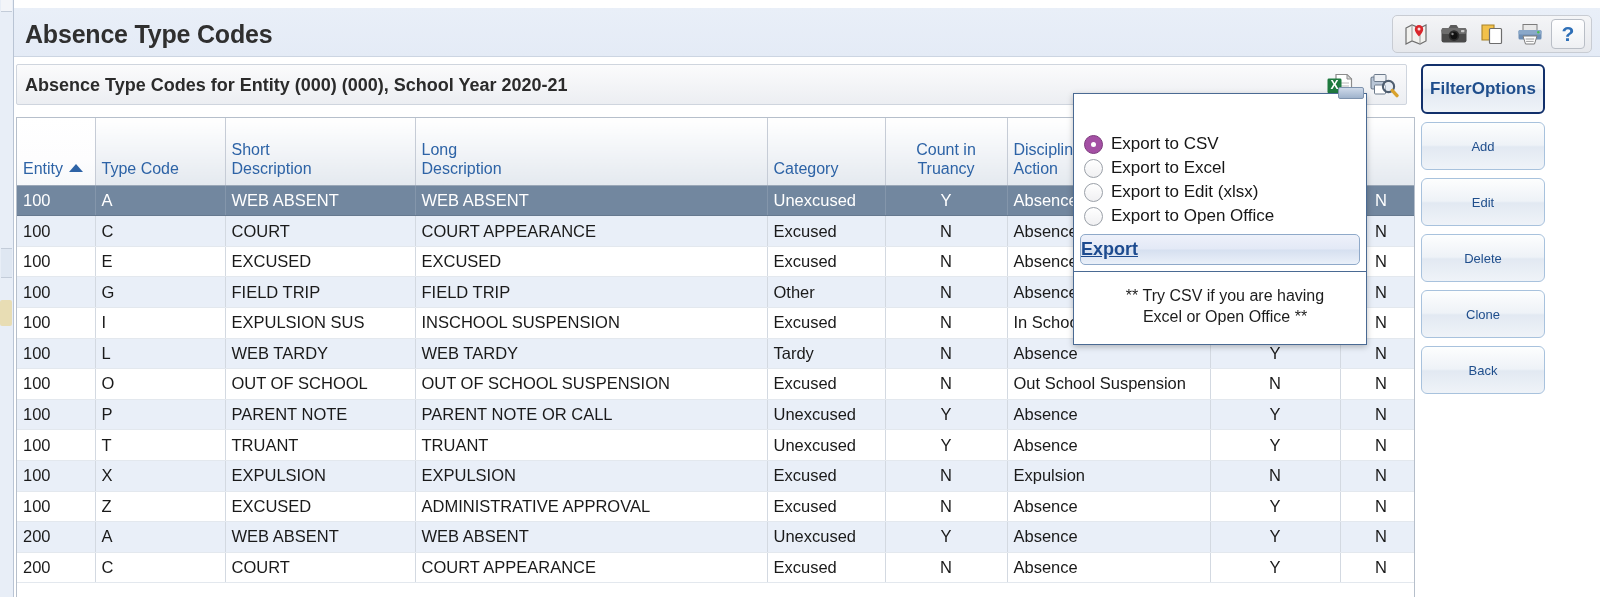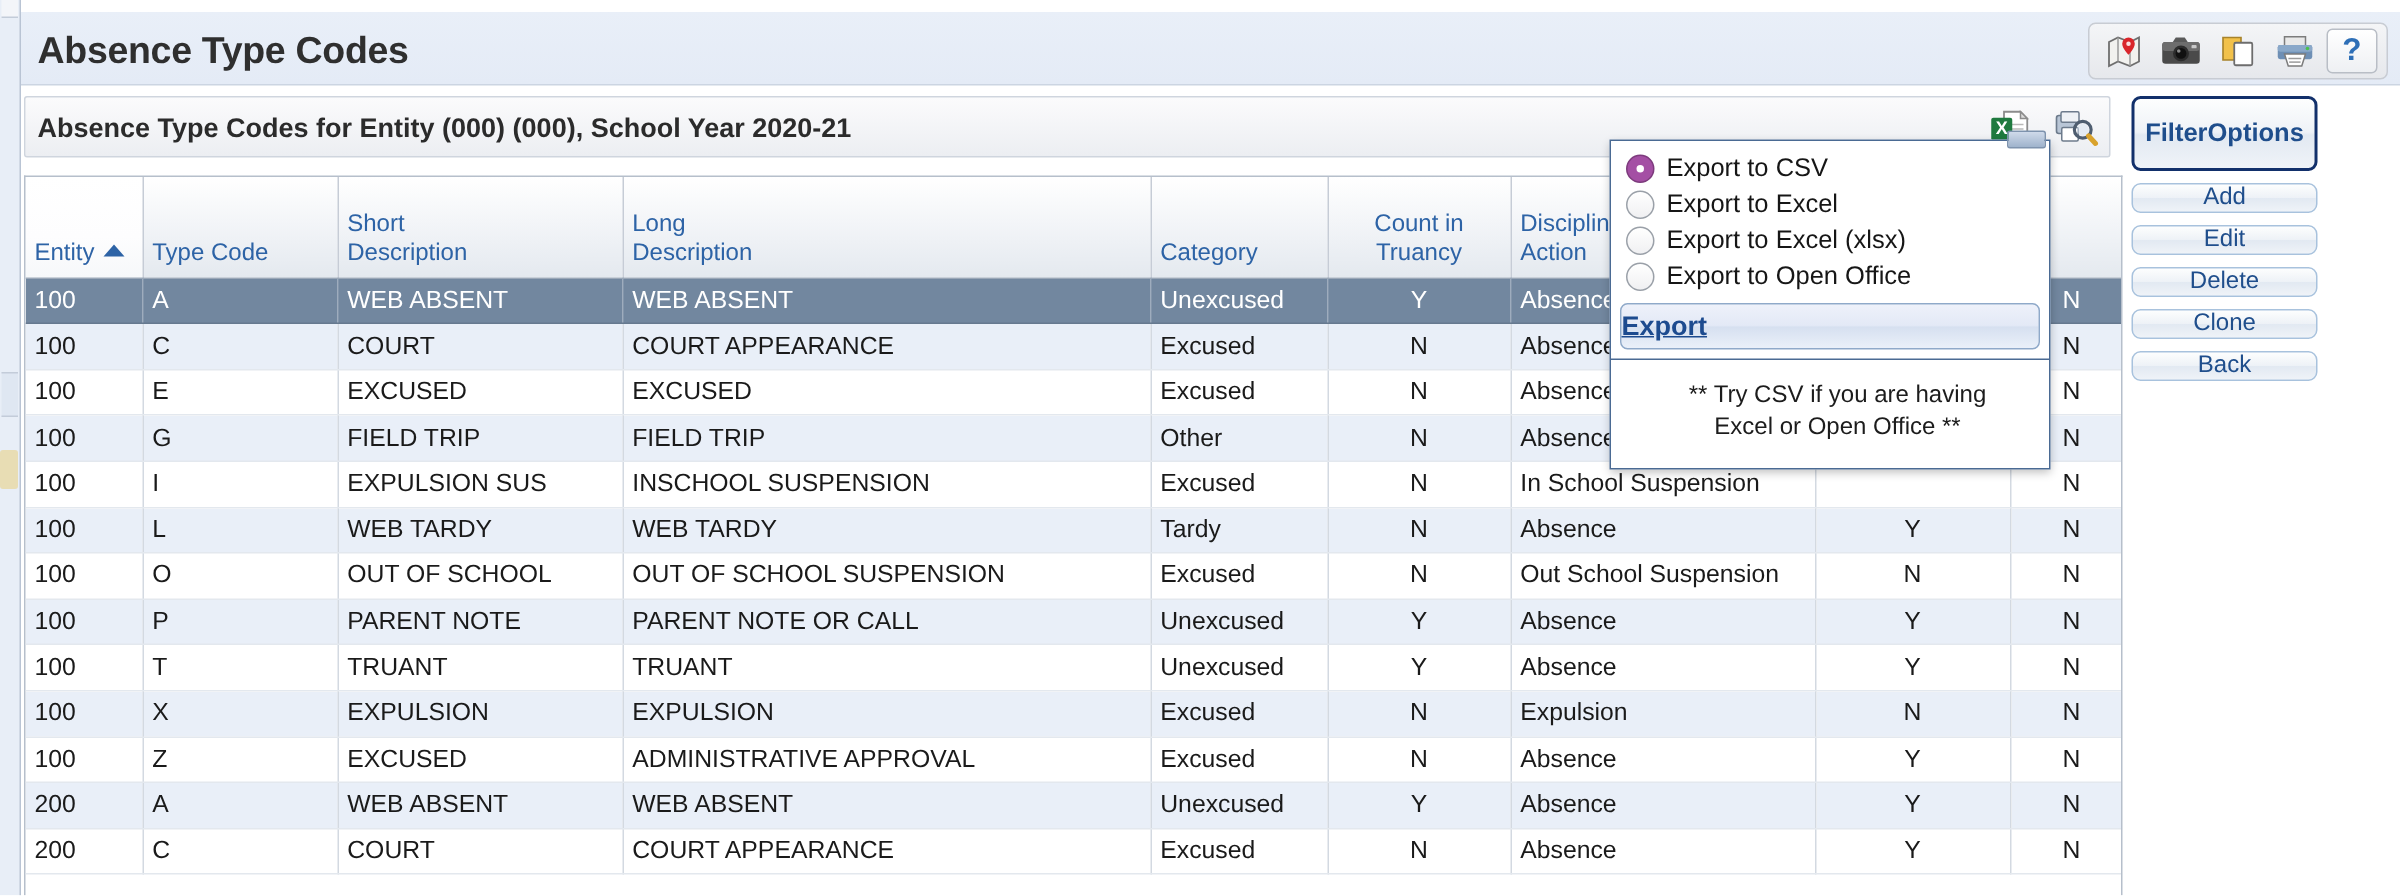--- a/index.html
+++ b/index.html
@@ -122,26 +122,26 @@
   
   .side-buttons {
     position: absolute;
     left: 1421px; top: 64px;
     width: 124px;
     display: flex;
     flex-direction: column;
     gap: 8px;
   }
   .btn {
-    height: 20px;
+    height: 48px;
     background: linear-gradient(to bottom, #fdfefe 0%, #eef2f7 48%, #e2e9f2 52%, #eff3f8 100%);
     border: 1px solid #a8c2dd;
     border-radius: 6px;
     color: #1f4e8c;
-    font-size: 16px;
+    font-size: 13px;
     display: flex;
     align-items: center;
     justify-content: center;
     cursor: pointer;
     text-align: center;
   }
   .btn.primary {
     height: 50px;
     border: 2px solid #12306b;
     font-weight: bold;
@@ -231,20 +231,21 @@
     position: absolute;
     left: 1073px; top: 93px;
     width: 294px;
     background: #ffffff;
     border: 1px solid #4a6a93;
     box-shadow: 0 2px 6px rgba(0,0,0,.25);
     z-index: 50;
   }
   .export-options {
     padding: 6px 4px 2px 10px;
+    margin-top: 32px;
   }
   .opt-row {
     display: flex;
     align-items: center;
     gap: 8px;
     height: 24px;
     cursor: pointer;
   }
   .radio {
     width: 19px; height: 19px;
@@ -610,21 +611,21 @@
       <div class="opt-row">
         <span class="radio checked"></span>
         <span class="opt-label">Export to CSV</span>
       </div>
       <div class="opt-row">
         <span class="radio"></span>
         <span class="opt-label">Export to Excel</span>
       </div>
       <div class="opt-row">
         <span class="radio"></span>
-        <span class="opt-label">Export to Excel (xlsx)</span>
+        <span class="opt-label">Export to Edit (xlsx)</span>
       </div>
       <div class="opt-row">
         <span class="radio"></span>
         <span class="opt-label">Export to Open Office</span>
       </div>
     </div>
     <div class="export-btn-wrap">
       <div class="export-btn">
         <span>Export</span>
       </div>

